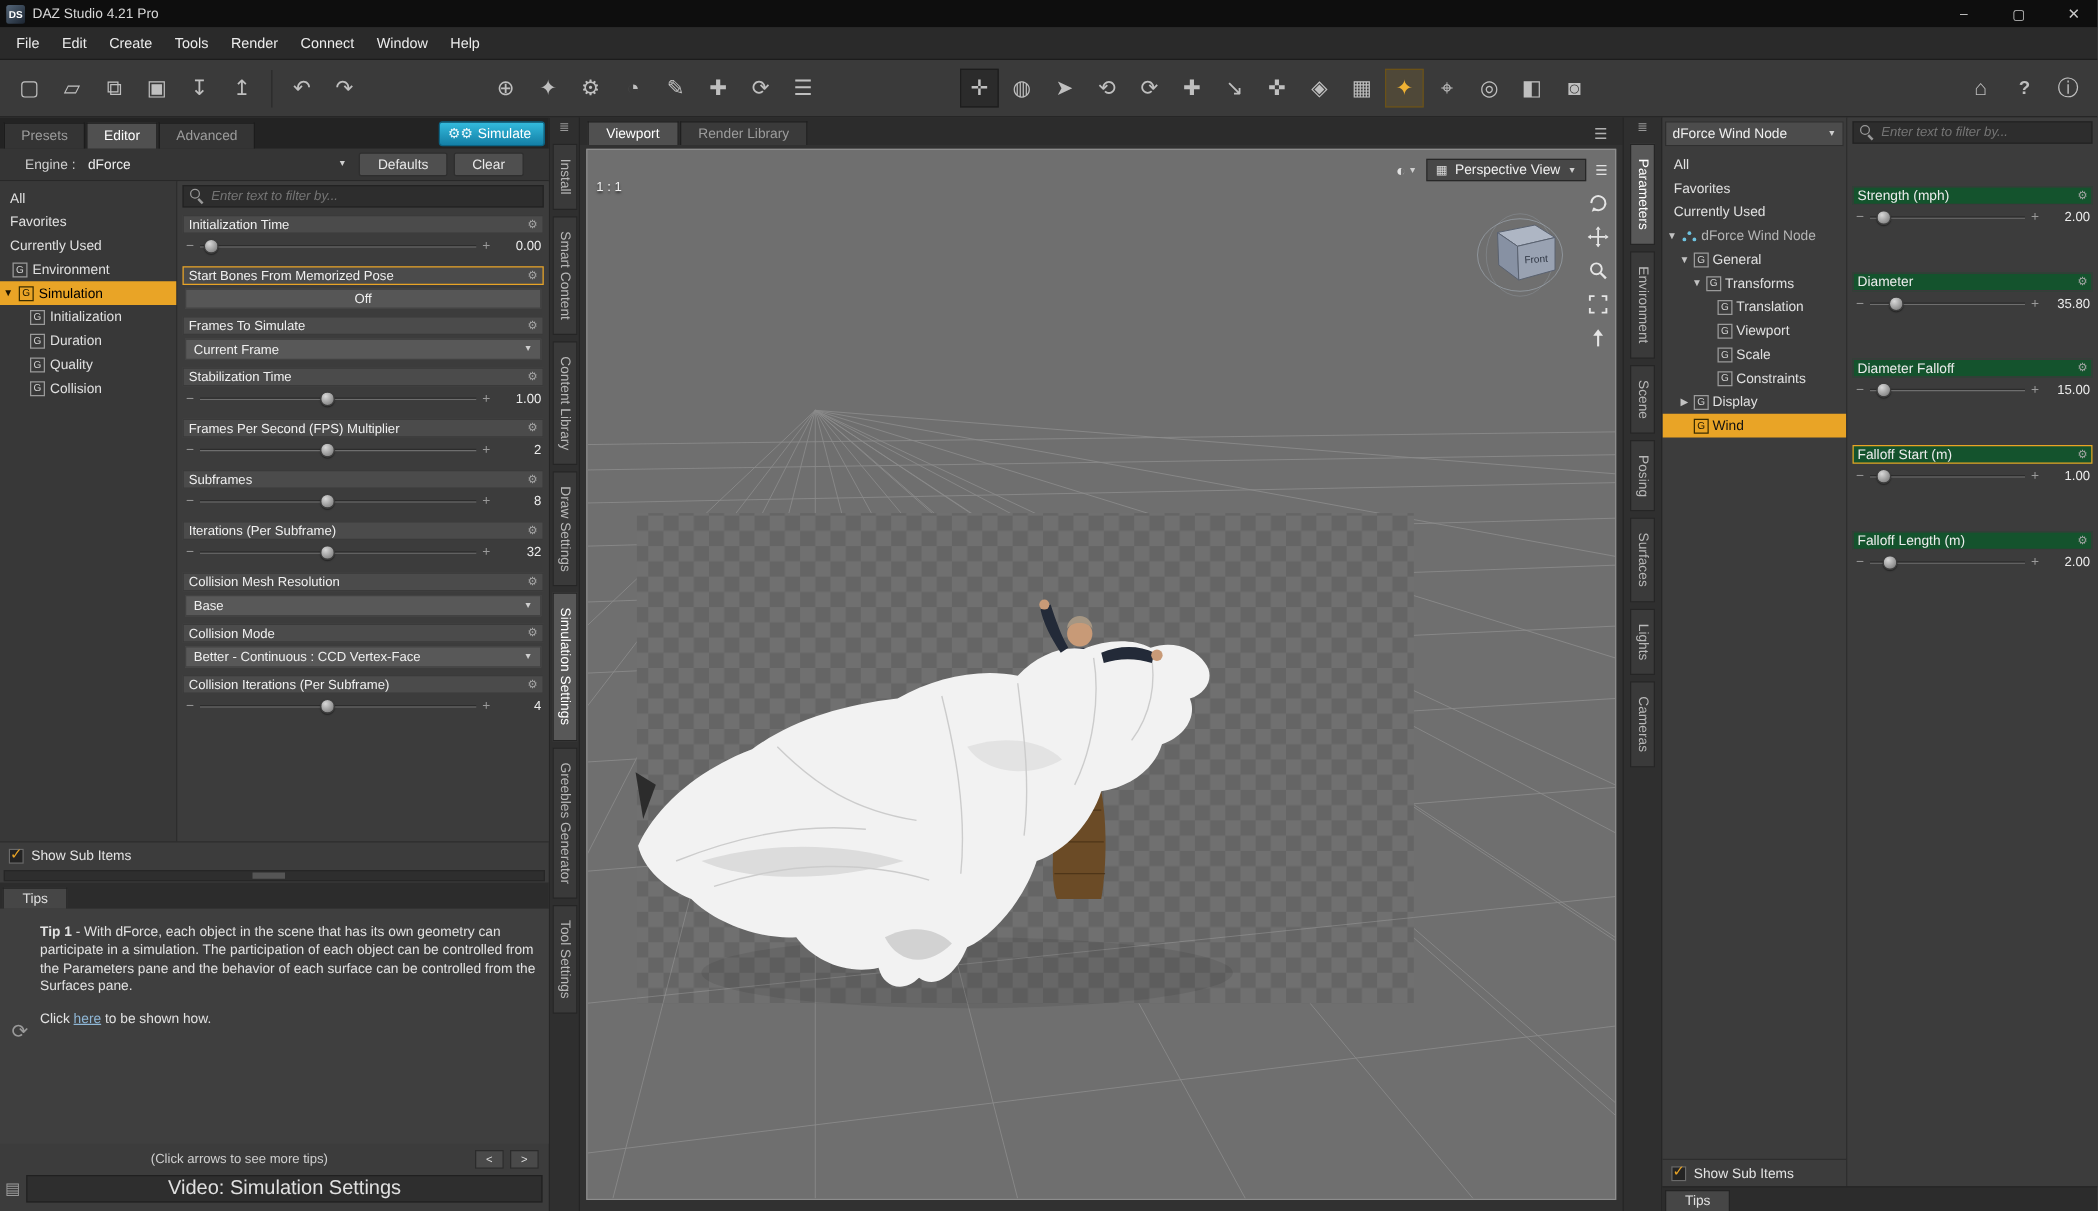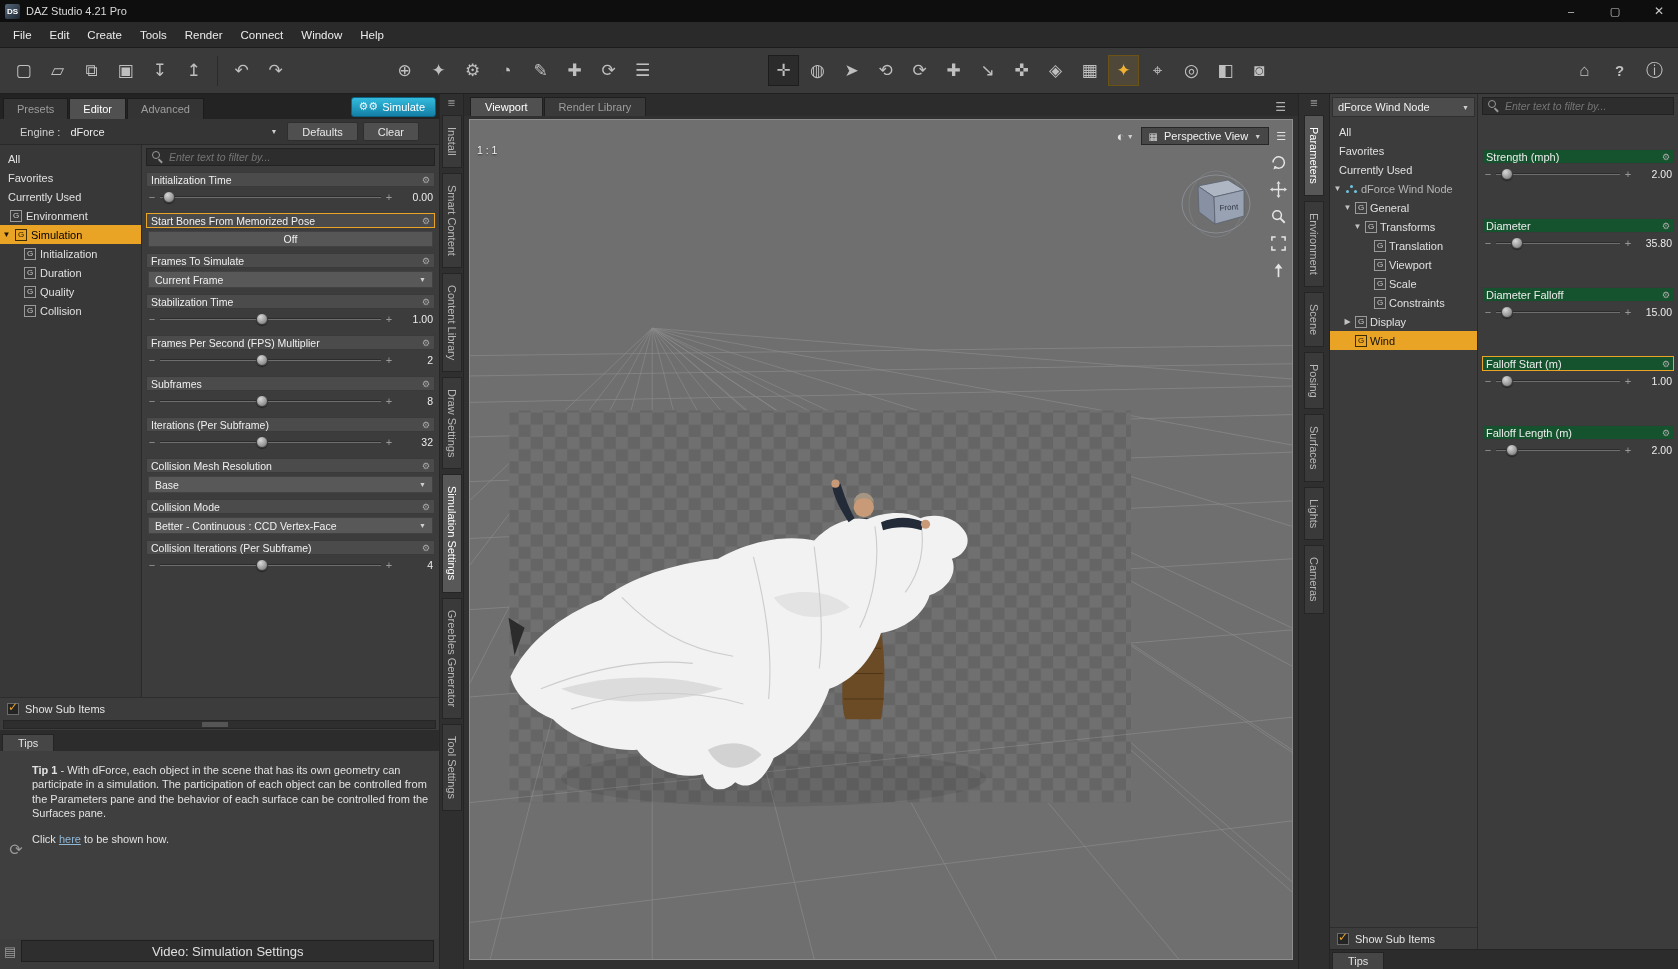--- a/index.html
+++ b/index.html
@@ -78,21 +78,21 @@
 .tips-body{flex:none;height:188px;background:#3f3f3f;padding:12px 10px 4px 4px;display:flex;gap:4px;font-size:11px;color:#e2e2e2;}
 .tips-refresh{width:24px;color:#9a9a9a;font-size:16px;display:flex;align-items:center;justify-content:center;flex:none;}
 .tips-text{flex:1;line-height:1.3;}
 .tips-text p.mt{margin-top:12px;}
 .tips-link{color:#8fb7d6;text-decoration:underline;}
 .tips-arrows{height:24px;display:flex;align-items:center;padding:0 8px;font-size:10.5px;color:#d0d0d0;flex:none;}
 .tips-arrows .hint{flex:1;text-align:center;}
 .arrow-btn{width:23px;height:15px;background:#4a4a4a;border:1px solid #2b2b2b;display:flex;align-items:center;justify-content:center;font-size:9px;color:#e0e0e0;margin-left:5px;}
 .video-row{height:30px;display:flex;align-items:center;gap:5px;padding:0 5px 6px 4px;flex:none;}
 .video-icon{color:#9a9a9a;font-size:13px;flex:none;}
-.video-btn{flex:1;height:22px;background:#2e2e2e;border:1px solid #202020;color:#e0e0e0;font-size:13px;}
+.video-btn{flex:1;height:22px;background:#2e2e2e;border:1px solid #202020;color:#e0e0e0;font-size:16px;}
 
 
 .vstrip{background:#2f2f2f;display:flex;flex-direction:column;align-items:center;padding-top:3px;gap:5px;flex:none;}
 .vstrip.left{width:24px;border-right:1px solid #242424;}
 .vstrip.right{width:32px;border-right:1px solid #242424;border-left:1px solid #242424;}
 .strip-icon{height:13px;color:#999;font-size:10px;flex:none;}
 .vtab{writing-mode:vertical-rl;font-size:11px;color:#b8b8b8;padding:11px 3px;background:#3a3a3a;border:1px solid #252525;}
 .vtab.active{background:#585858;color:#fff;}
 
 
@@ -410,20 +410,25 @@
       <div class="tips-header">
         <span class="tips-tab">Tips</span>
       </div>
       <div class="tips-body">
         <div class="tips-refresh">⟳</div>
         <div class="tips-text">
           <p><b>Tip 1</b><span> - With dForce, each object in the scene that has its own geometry can participate in a simulation. The participation of each object can be controlled from the Parameters pane and the behavior of each surface can be controlled from the Surfaces pane.</span></p>
           <p class="mt"><span>Click </span><a class="tips-link">here</a><span> to be shown how.</span></p>
         </div>
       </div>
+      <div class="tips-arrows">
+        <span class="hint">(Click arrows to see more tips)</span>
+        <span class="arrow-btn">&lt;</span>
+        <span class="arrow-btn">&gt;</span>
+      </div>
       <div class="video-row">
         <span class="video-icon">▤</span>
         <button class="video-btn">Video: Simulation Settings</button>
       </div>
     </div>
 
     <div class="vstrip left">
       <span class="strip-icon">≣</span>
       <div class="vtab">Install</div>
       <div class="vtab">Smart Content</div>

